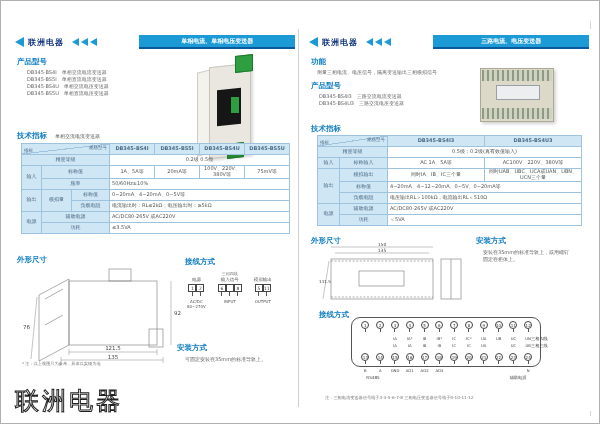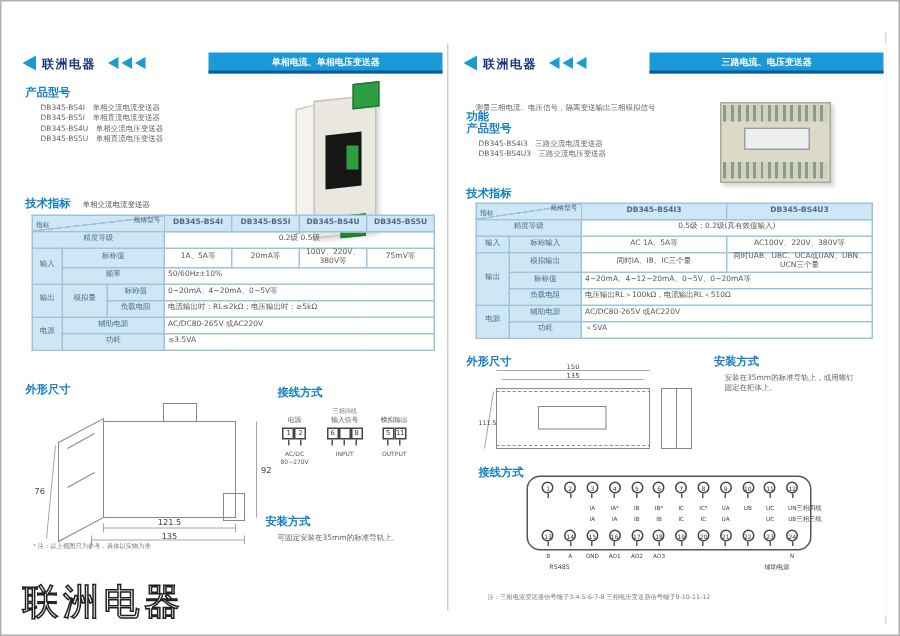--- a/index.html
+++ b/index.html
@@ -262,21 +262,21 @@
         <span class="brand">联洲电器</span>
         <span class="tri"></span>
         <span class="tri"></span>
         <span class="tri"></span>
       </div>
       <div class="hbar-right">
         <span class="ptitle">三路电流、电压变送器</span>
       </div>
     </div>
 
-    <div class="sech" style="left:10px;top:44px;">功能</div>
+    <div class="sech" style="left:10px;top:28px;">功能</div>
     <div class="txt" style="left:16px;top:40px;">测量三相电流、电压信号，隔离变送输出三相模拟信号</div>
 
     <div class="sech" style="left:10px;top:52px;">产品型号</div>
     <div class="txt" style="left:18px;top:64px;">
       <div><span>DB345-BS4I3</span>　<span>三路交流电流变送器</span></div>
       <div><span>DB345-BS4U3</span>　<span>三路交流电压变送器</span></div>
     </div>
 
     <div class="photoR">
       <div class="pr-body"></div>

